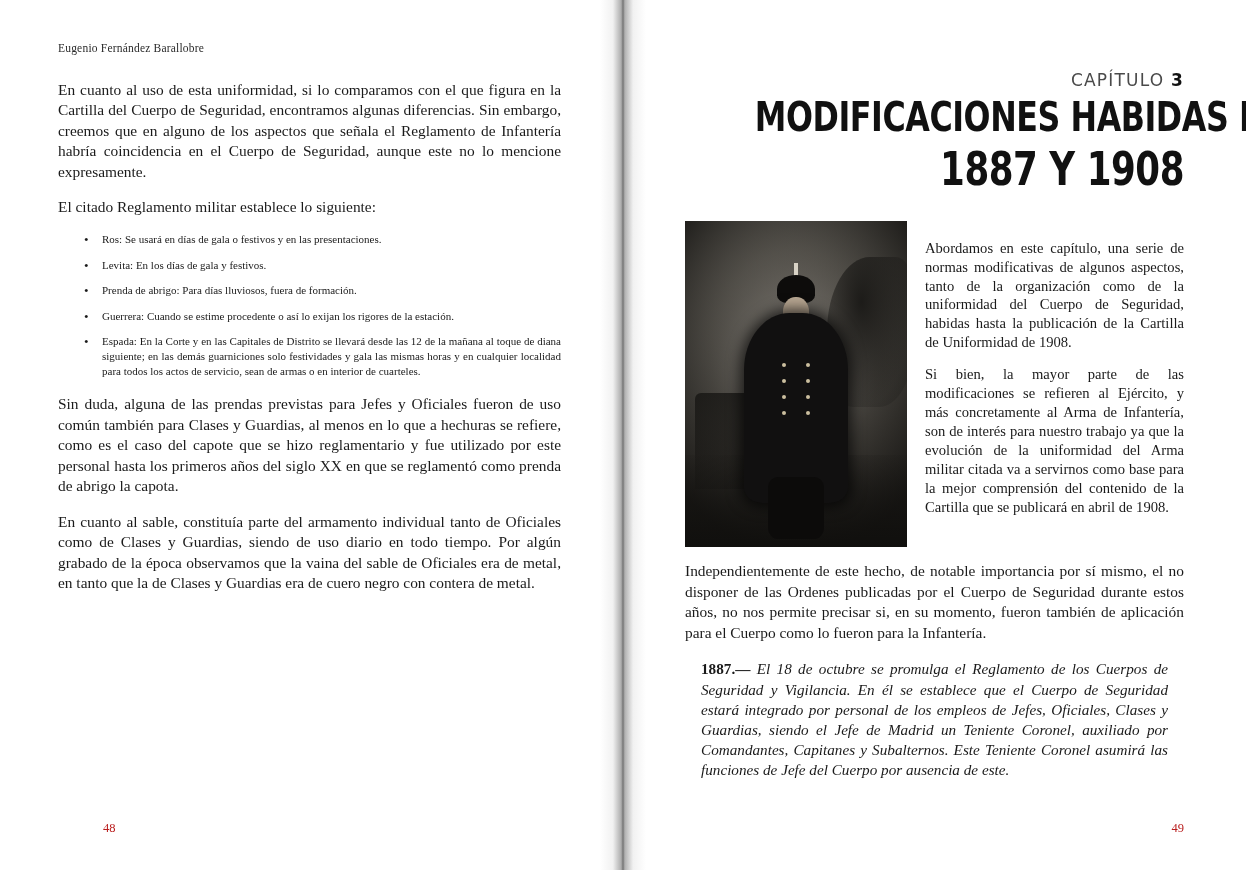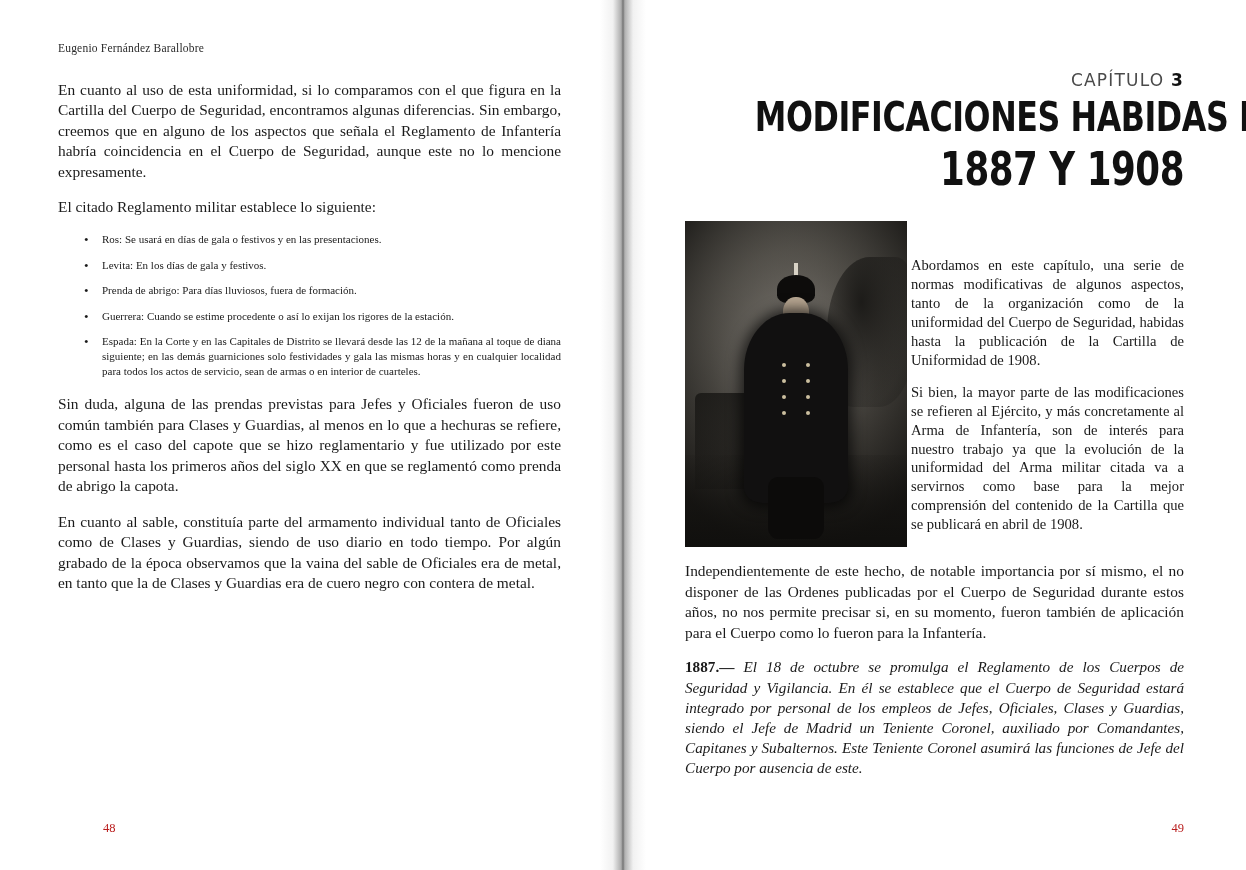--- a/index.html
+++ b/index.html
@@ -127,22 +127,22 @@
     margin: 0 0 6px 0;
     white-space: nowrap;
   }
   .chapter-title.line2 {
     font-size: 46px;
     margin-bottom: 28px;
   }
 
   .figure-block {
     display: flex;
-    align-items: flex-end;
-    gap: 4px;
+    align-items: center;
+    gap: 18px;
     margin-top: 10px;
     margin-bottom: 14px;
   }
   .photo {
     width: 222px;
     height: 326px;
     flex: 0 0 222px;
     position: relative;
     background: #2b2926;
     overflow: hidden;
@@ -227,21 +227,21 @@
     font-size: 14.6px;
     line-height: 1.3;
     text-align: justify;
     margin: 0 0 13px 0;
   }
   p.italic-note {
     font-style: italic;
     font-size: 15.2px;
     line-height: 1.33;
     text-align: justify;
-    margin: 0;
+    margin: 16px;
   }
   p.italic-note .year {
     font-style: normal;
     font-weight: bold;
   }
 </style>
 </head>
 <body>
 
 <div class="spread">

